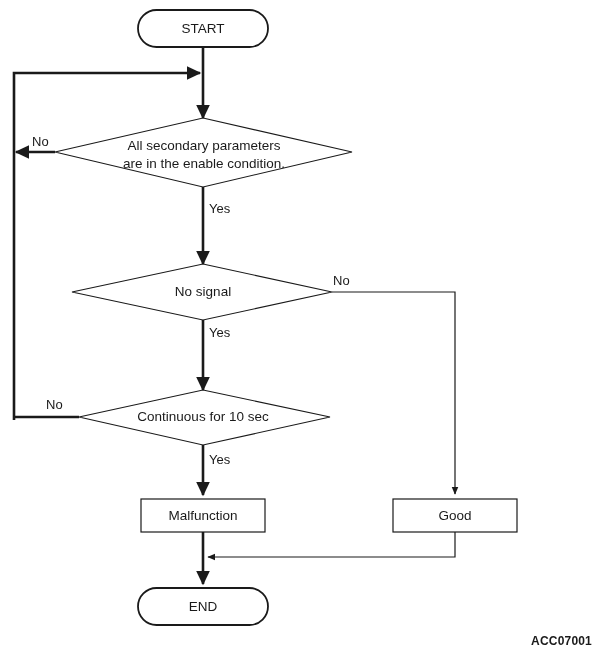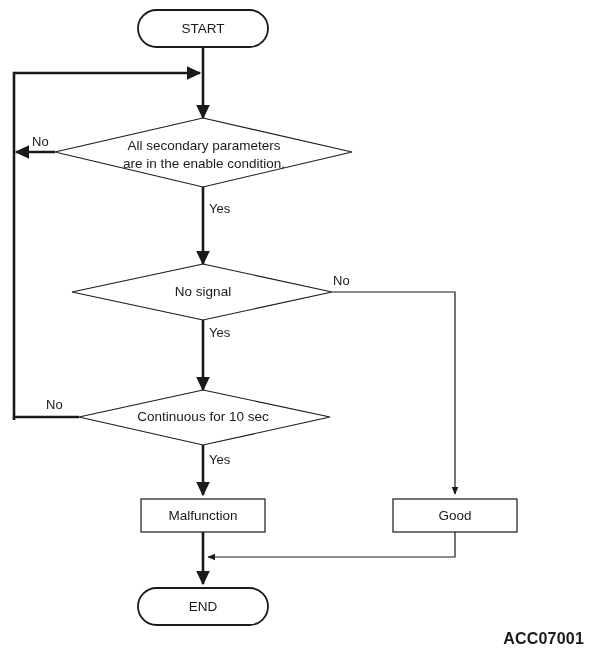--- a/index.html
+++ b/index.html
@@ -61,24 +61,24 @@
     dominant-baseline: middle;
   }
   .edge-label {
     font-family: "Liberation Sans", sans-serif;
     font-size: 13px;
     fill: #1a1a1a;
     dominant-baseline: middle;
   }
   .footer-code {
     position: absolute;
-    right: 18px;
+    right: 10px;
     bottom: 8px;
     font-family: "Liberation Sans", sans-serif;
-    font-size: 16px;
+    font-size: 12px;
     font-weight: bold;
     letter-spacing: 0.2px;
     color: #1a1a1a;
   }
 </style>
 </head>
 <body>
 
 <div id="page">
 

